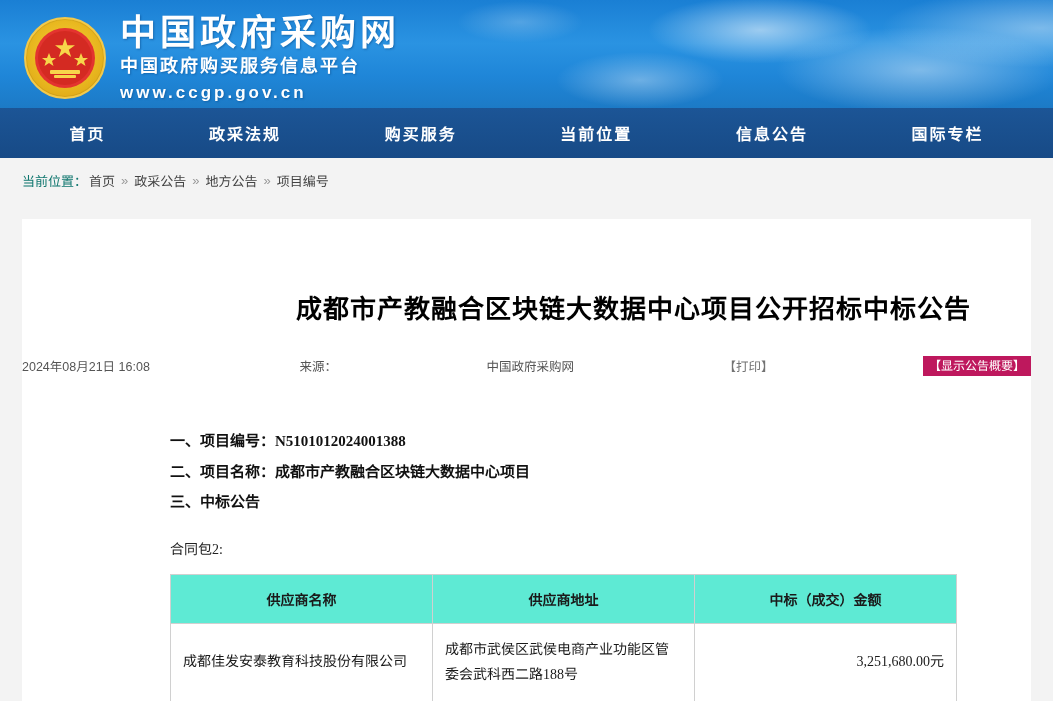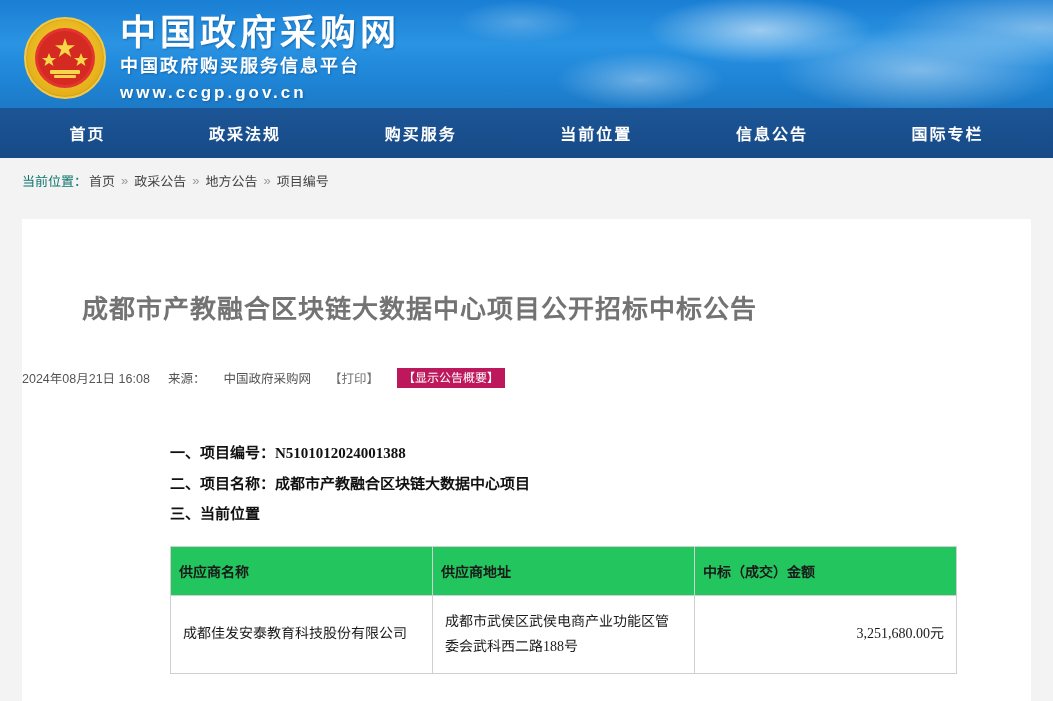--- a/index.html
+++ b/index.html
@@ -132,37 +132,37 @@
 
   
   .content-card {
     margin: 0 22px;
     background: #ffffff;
     min-height: 500px;
     padding: 0 0 30px 0;
     box-sizing: border-box;
   }
   .doc-title {
-    text-align: left;
+    text-align: right;
     font-size: 26px;
     font-weight: bold;
-    color: #737373;
+    color: #000000;
     padding: 72px 60px 0 60px;
     line-height: 1.4;
     letter-spacing: 1px;
   }
   .doc-meta {
     text-align: center;
     font-size: 12.5px;
     color: #555555;
-    margin-top: 40px;
-    display: flex;
-    justify-content: flex-start;
-    align-items: center;
-    gap: 18px;
+    margin-top: 28px;
+    display: flex;
+    justify-content: space-between;
+    align-items: center;
+    gap: 8px;
     flex-wrap: wrap;
   }
   .doc-meta .print-link {
     color: #737373;
     text-decoration: none;
     cursor: pointer;
   }
   .summary-badge {
     display: inline-block;
     background: #be185d;
@@ -201,24 +201,24 @@
     width: 786px;
     table-layout: fixed;
   }
   table.result-table th,
   table.result-table td {
     border: 1px solid #d0d0d0;
     font-size: 14px;
     color: #1a1a1a;
   }
   table.result-table th {
-    text-align: left;
+    text-align: center;
     font-weight: bold;
     padding: 14px 8px;
-    background: #22c55e;
+    background: #5eead4;
   }
   table.result-table td {
     padding: 14px 12px;
     vertical-align: middle;
     line-height: 1.75;
   }
   .col-name { width: 262px; }
   .col-addr { width: 262px; }
   .col-amt  { width: 262px; }
   td.amount {
@@ -291,23 +291,24 @@
 
     <div class="item-line">
       <span>一、项目编号：</span><span class="val">N5101012024001388</span>
     </div>
 
     <div class="item-line">
       <span>二、项目名称：</span><span class="val">成都市产教融合区块链大数据中心项目</span>
     </div>
 
     <div class="item-line">
-      <span>三、当前位置</span>
-    </div>
-
+      <span>三、中标公告</span>
+    </div>
+
+    <div class="pkg-line">合同包2:</div>
 
     <table class="result-table">
       <colgroup>
         <col class="col-name">
         <col class="col-addr">
         <col class="col-amt">
       </colgroup>
       <thead>
         <tr>
           <th>供应商名称</th>

